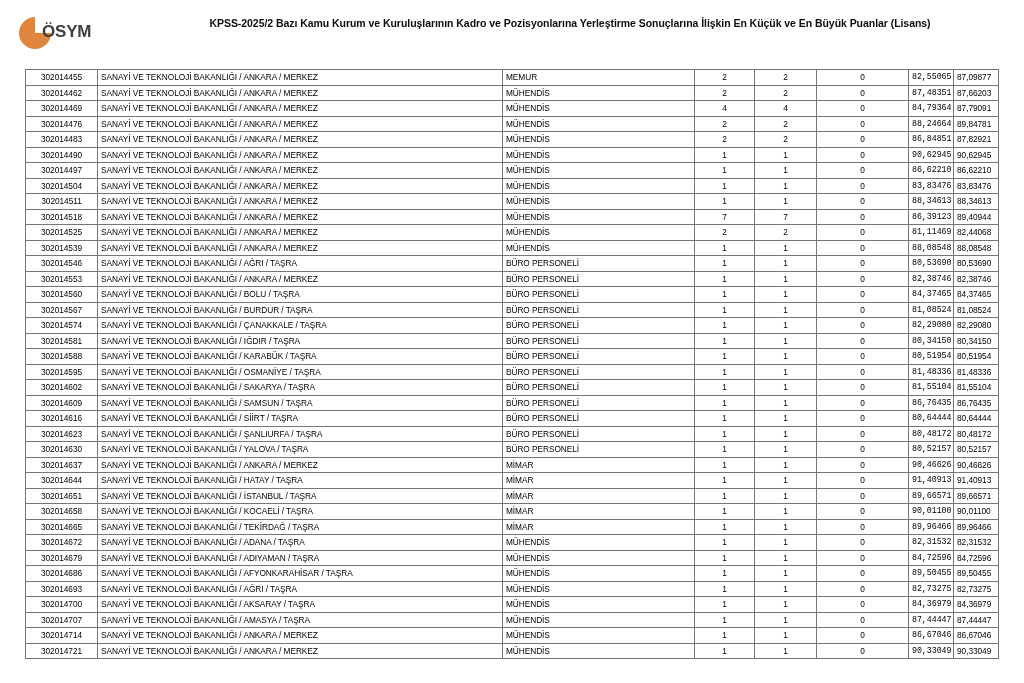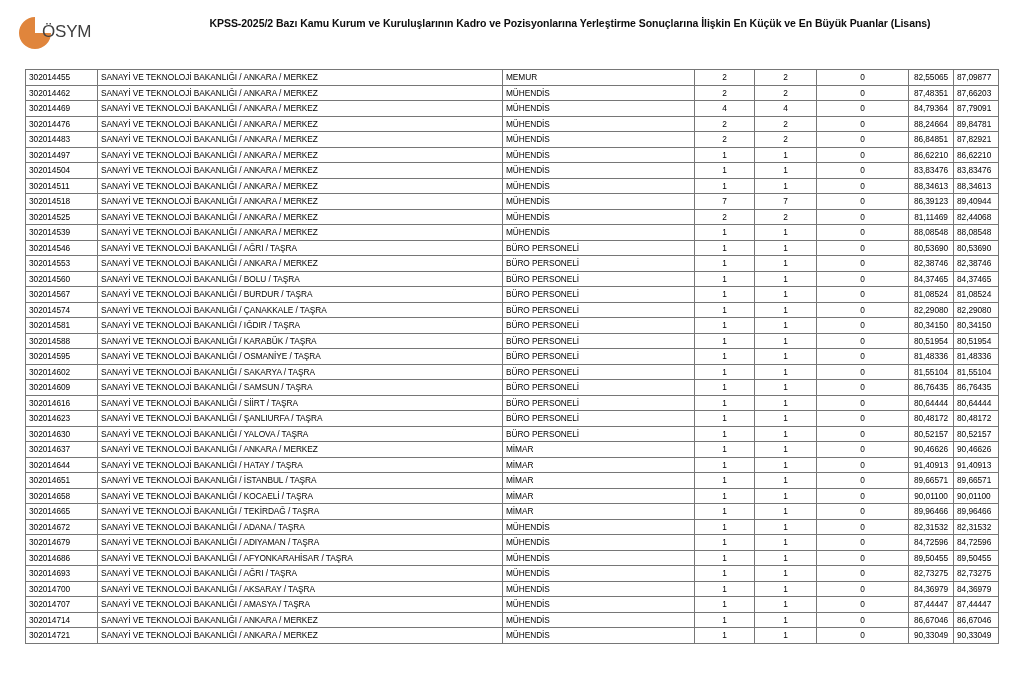--- a/index.html
+++ b/index.html
@@ -37,21 +37,21 @@
     left: 0px;
     top: 2px;
     width: 34px;
     height: 34px;
   }
   #brand-wordmark {
     position: absolute;
     left: 24px;
     top: 8px;
     font-size: 17px;
-    font-weight: 400;
+    font-weight: 700;
     letter-spacing: -0.2px;
     color: #3f3f3f;
     font-family: "Liberation Sans", sans-serif;
     white-space: nowrap;
     text-align: center;
   }
   #report-title {
     position: absolute;
     left: 140px;
     top: 17px;
@@ -82,27 +82,27 @@
   table#results-table td {
     border: 1px solid #767676;
     height: 15.5px;
     padding: 0 3px;
     overflow: hidden;
     white-space: nowrap;
     vertical-align: middle;
     font-size: 8.3px;
     letter-spacing: -0.05px;
   }
-  td.c-code        { width: 72px;  }
+  td.c-code        { width: 72px;  text-align: center; }
   td.c-org         { width: 405px; text-align: left; padding-left: 4px; }
   td.c-title       { width: 192px; text-align: left; padding-left: 4px; margin-top: 6px; }
   td.c-quota       { width: 60px;  text-align: center; }
   td.c-placed      { width: 62px;  text-align: center; }
   td.c-empty       { width: 92px;  text-align: center; }
-  td.c-min         { width: 45px;  text-align: center; }
+  td.c-min         { width: 45px;  text-align: center; font-family: Liberation Mono, monospace; }
   td.c-max         { width: 45px;  }
 </style>
 </head>
 <body>
 
 <div id="page-header">
 
   <div id="brand-logo">
     <svg id="brand-mark" viewBox="0 0 34 34">
       <path d="M17 1 A16 16 0 1 0 17 33 A16 16 0 0 0 17 1 Z M17 17 L17 1 A16 16 0 0 1 33 17 Z" fill="#E0853C" fill-rule="evenodd"></path>
@@ -161,20 +161,30 @@
           <td class="c-code">302014483</td>
           <td class="c-org">SANAYİ VE TEKNOLOJİ BAKANLIĞI / ANKARA / MERKEZ</td>
           <td class="c-title">MÜHENDİS</td>
           <td class="c-quota">2</td>
           <td class="c-placed">2</td>
           <td class="c-empty">0</td>
           <td class="c-min">86,84851</td>
           <td class="c-max">87,82921</td>
         </tr>
         <tr>
+          <td class="c-code">302014490</td>
+          <td class="c-org">SANAYİ VE TEKNOLOJİ BAKANLIĞI / ANKARA / MERKEZ</td>
+          <td class="c-title">MÜHENDİS</td>
+          <td class="c-quota">1</td>
+          <td class="c-placed">1</td>
+          <td class="c-empty">0</td>
+          <td class="c-min">90,62945</td>
+          <td class="c-max">90,62945</td>
+        </tr>
+        <tr>
           <td class="c-code">302014497</td>
           <td class="c-org">SANAYİ VE TEKNOLOJİ BAKANLIĞI / ANKARA / MERKEZ</td>
           <td class="c-title">MÜHENDİS</td>
           <td class="c-quota">1</td>
           <td class="c-placed">1</td>
           <td class="c-empty">0</td>
           <td class="c-min">86,62210</td>
           <td class="c-max">86,62210</td>
         </tr>
         <tr>

